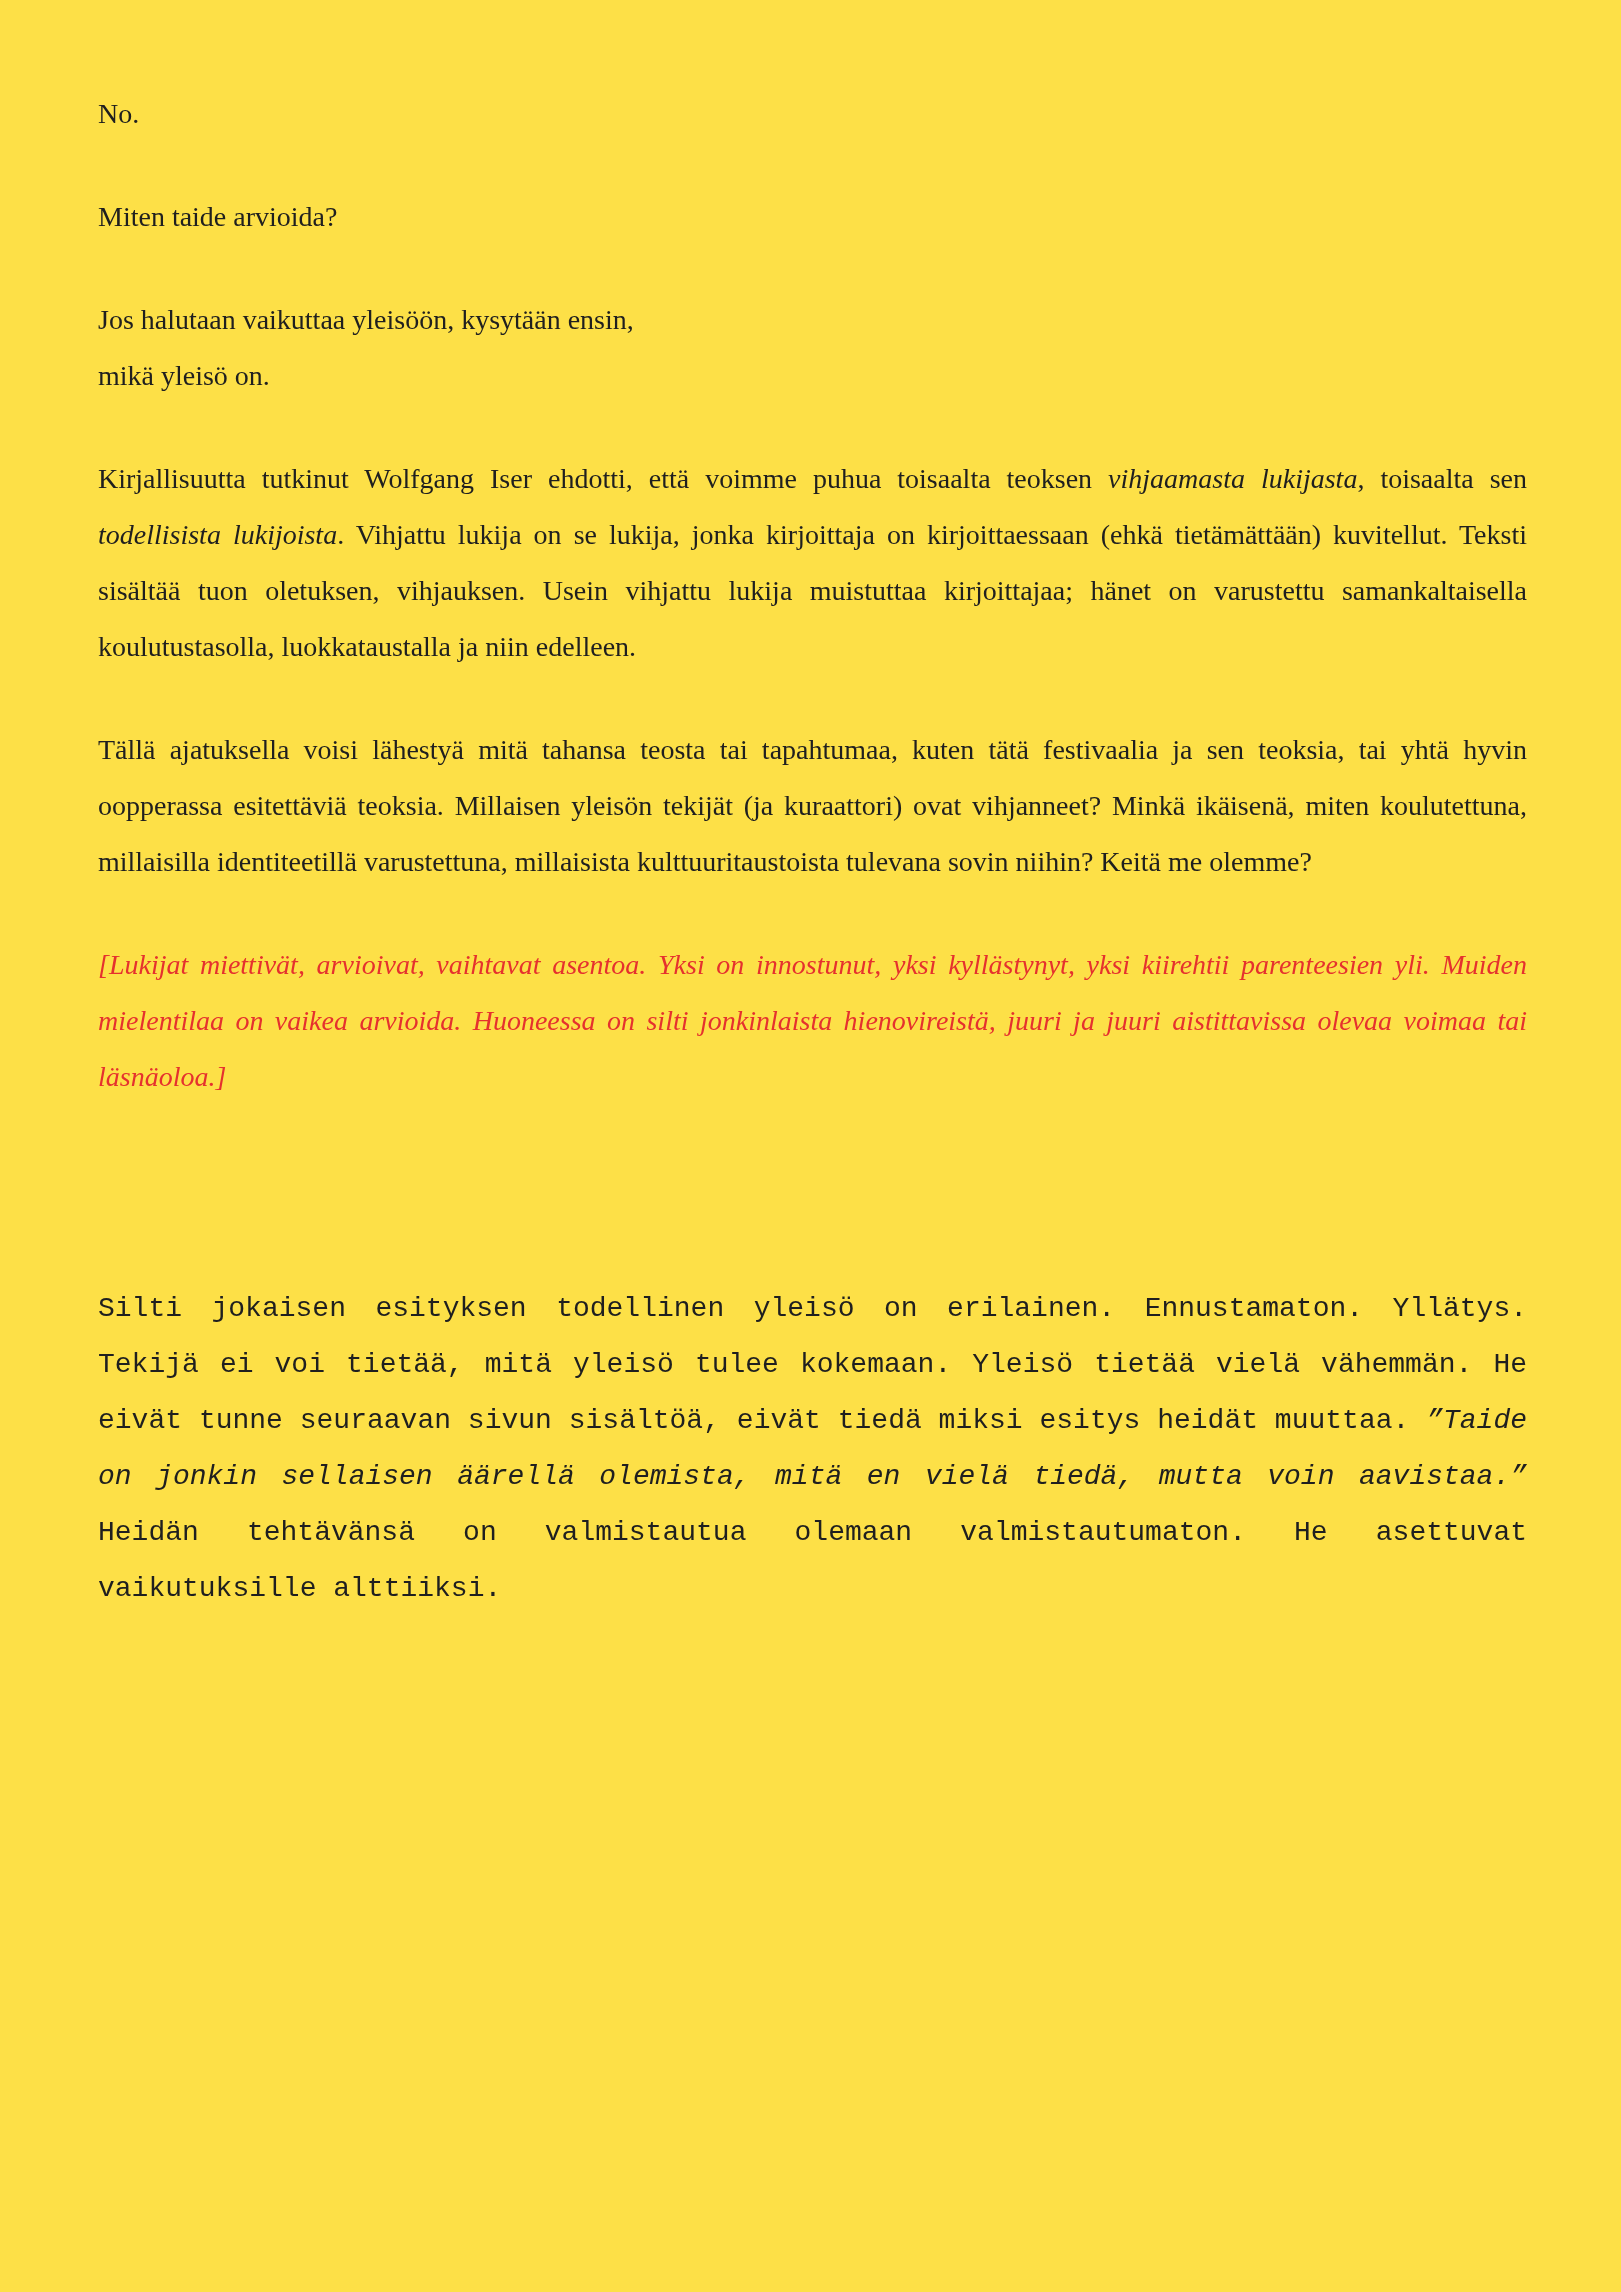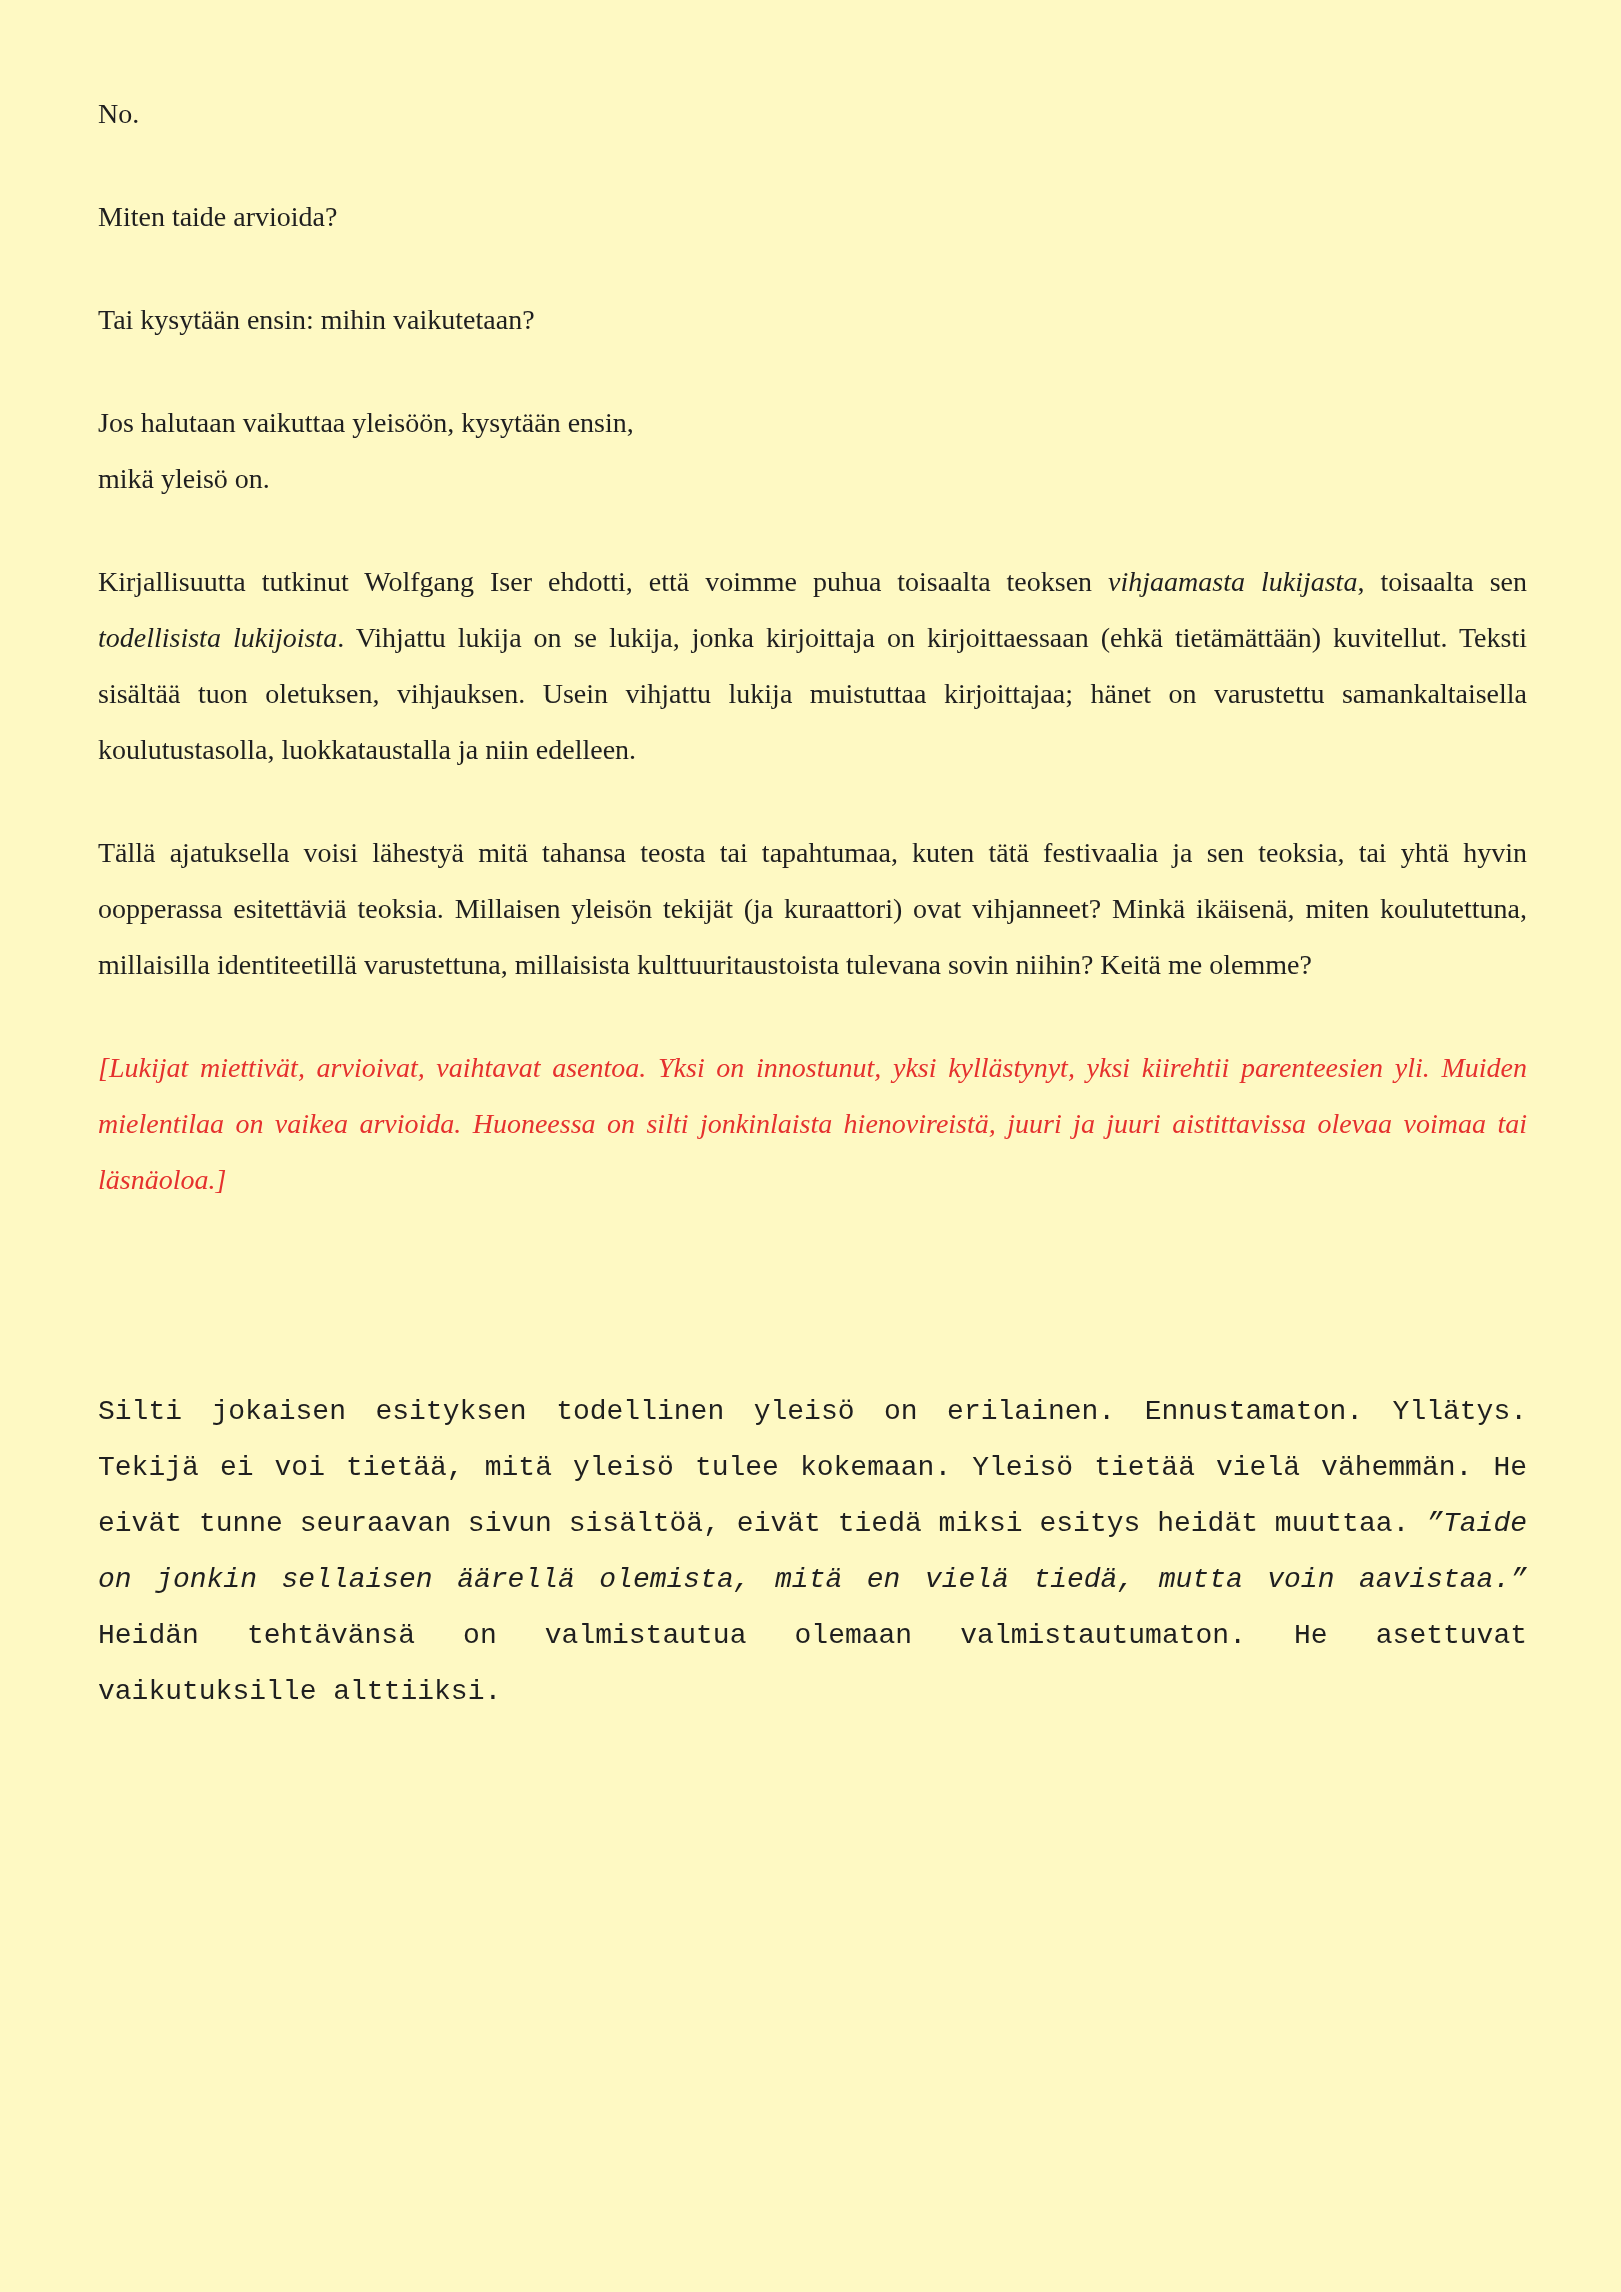--- a/index.html
+++ b/index.html
@@ -4,21 +4,21 @@
 <style>
   html, body {
     margin: 0;
     padding: 0;
     background: #ffffff;
   }
   .page {
     position: relative;
     width: 1621px;
     height: 2293px;
-    background: #fef9c3;
+    background: #fde047;
     overflow: hidden;
     box-sizing: border-box;
     padding: 86px 94px 0 98px;
     font-family: "Liberation Serif", "DejaVu Serif", serif;
     font-size: 28px;
     line-height: 56px;
     color: #1f1f1f;
   }
   .block {
     margin: 0 0 47px 0;
@@ -47,21 +47,20 @@
 </style>
 </head>
 <body>
 
 <div class="page">
 
   <div class="block">No.</div>
 
   <div class="block">Miten taide arvioida?</div>
 
-  <div class="block">Tai kysytään ensin: mihin vaikutetaan?</div>
 
   <div class="block">
     <div>Jos halutaan vaikuttaa yleisöön, kysytään ensin,</div>
     <div>mikä yleisö on.</div>
   </div>
 
 
   <div class="block para"><span>Kirjallisuutta tutkinut Wolfgang Iser ehdotti, että voimme puhua toisaalta teoksen </span><span class="em">vihjaamasta lukijasta</span><span>, toisaalta sen </span><span class="em">todellisista lukijoista</span><span>. Vihjattu lukija on se lukija, jonka kirjoittaja on kirjoittaessaan (ehkä tietämättään) kuvitellut. Teksti sisältää tuon oletuksen, vihjauksen. Usein vihjattu lukija muistuttaa kirjoittajaa; hänet on varustettu samankaltaisella koulutustasolla, luokkataustalla ja niin edelleen.</span></div>
 
   <div class="block para">Tällä ajatuksella voisi lähestyä mitä tahansa teosta tai tapahtumaa, kuten tätä festivaalia ja sen teoksia, tai yhtä hyvin oopperassa esitettäviä teoksia. Millaisen yleisön tekijät (ja kuraattori) ovat vihjanneet? Minkä ikäisenä, miten koulutettuna, millaisilla identiteetillä varustettuna, millaisista kulttuuritaustoista tulevana sovin niihin? Keitä me olemme?</div>

